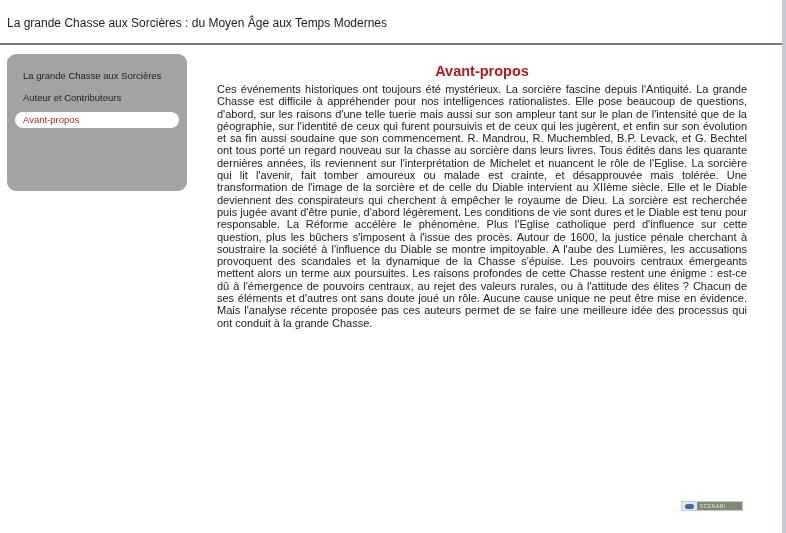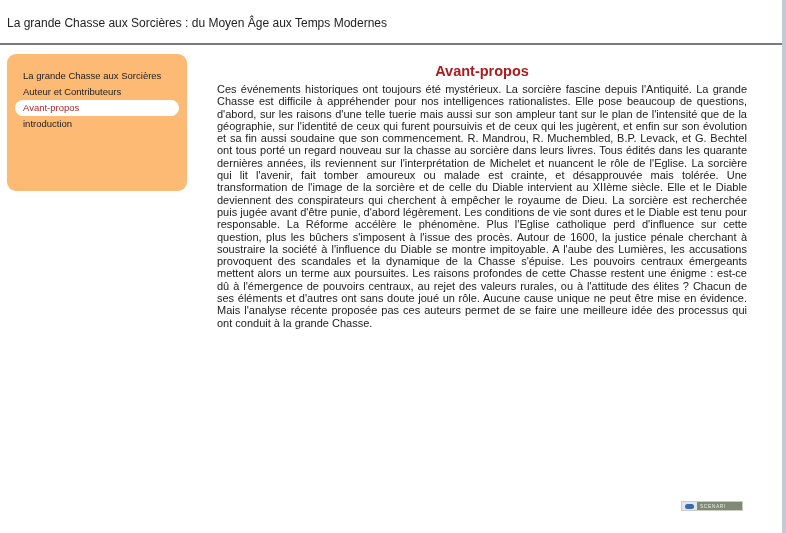--- a/index.html
+++ b/index.html
@@ -5,23 +5,23 @@
   * { box-sizing: border-box; margin: 0; padding: 0; }
   html, body { width: 786px; height: 533px; overflow: hidden; background: #ffffff; }
   body { font-family: "Liberation Sans", sans-serif; color: #222; position: relative; }
 
   .page { position: absolute; left: 0; top: 0; width: 782px; height: 441px; background: #fff; }
   .right-strip { position: absolute; right: 0; top: 0; width: 4px; height: 533px; background: #c5c9d6; }
 
   .header { position: absolute; left: 0; top: 0; width: 782px; height: 45px; border-bottom: 2px solid #7a7a7a; }
   .header-title { position: absolute; left: 7px; top: 16px; font-size: 12px; color: #222; white-space: nowrap; }
 
-  .sidebar { position: absolute; left: 7px; top: 54px; width: 180px; height: 137px; background: #fdba74; border-radius: 9px; padding-top: 14px; }
+  .sidebar { position: absolute; left: 7px; top: 54px; width: 180px; height: 137px; background: #a3a3a3; border-radius: 9px; padding-top: 14px; }
   .nav-item { display: block; margin-left: 8px; width: 164px; padding: 3px 8px 3px 8px; font-size: 9.5px; line-height: 10px; color: #222; text-decoration: none; cursor: pointer; }
-  .nav-item + .nav-item { margin-top: 0; }
+  .nav-item + .nav-item { margin-top: 6px; }
   .nav-item.active { background: #ffffff; color: #b0282b; border-radius: 8px; margin-left: 8px; width: 164px; }
 
   .content { position: absolute; left: 217px; top: 62px; width: 530px; }
   .content-title { text-align: center; font-size: 14.5px; font-weight: bold; color: #a91d20; height: 19px; line-height: 19px; margin-bottom: 0px; }
   .content-body { font-size: 11px; line-height: 12.3px; text-align: justify; color: #222; margin-top: 2px; }
 
   .scenari-badge { position: absolute; left: 681px; top: 501px; width: 62px; height: 10px; display: flex; border: 1px solid #c9ccc0; }
   .scenari-logo { width: 15px; height: 100%; background: #dfe6ef; display: flex; align-items: center; justify-content: center; }
   .scenari-logo span { display: block; width: 9px; height: 5px; border-radius: 3px; background: #3a6aa8; }
   .scenari-text { flex: 1; background: #7e8a74; color: #e8ebe2; font-size: 5px; line-height: 9px; padding-left: 3px; letter-spacing: 0.5px; }
@@ -31,21 +31,20 @@
 
 <div class="page">
   <div class="header">
     <div class="header-title">La grande Chasse aux Sorcières : du Moyen Âge aux Temps Modernes</div>
   </div>
 
   <nav class="sidebar">
     <a class="nav-item">La grande Chasse aux Sorcières</a>
     <a class="nav-item">Auteur et Contributeurs</a>
     <a class="nav-item active">Avant-propos</a>
-    <a class="nav-item">introduction</a>
   </nav>
 
   <main class="content">
     <h1 class="content-title">Avant-propos</h1>
     <p class="content-body">Ces événements historiques ont toujours été mystérieux. La sorcière fascine depuis l'Antiquité. La grande Chasse est difficile à appréhender pour nos intelligences rationalistes. Elle pose beaucoup de questions, d'abord, sur les raisons d'une telle tuerie mais aussi sur son ampleur tant sur le plan de l'intensité que de la géographie, sur l'identité de ceux qui furent poursuivis et de ceux qui les jugèrent, et enfin sur son évolution et sa fin aussi soudaine que son commencement. R. Mandrou, R. Muchembled, B.P. Levack, et G. Bechtel ont tous porté un regard nouveau sur la chasse au sorcière dans leurs livres. Tous édités dans les quarante dernières années, ils reviennent sur l'interprétation de Michelet et nuancent le rôle de l'Eglise. La sorcière qui lit l'avenir, fait tomber amoureux ou malade est crainte, et désapprouvée mais tolérée. Une transformation de l'image de la sorcière et de celle du Diable intervient au XIIème siècle. Elle et le Diable deviennent des conspirateurs qui cherchent à empêcher le royaume de Dieu. La sorcière est recherchée puis jugée avant d'être punie, d'abord légèrement. Les conditions de vie sont dures et le Diable est tenu pour responsable. La Réforme accélère le phénomène. Plus l'Eglise catholique perd d'influence sur cette question, plus les bûchers s'imposent à l'issue des procès. Autour de 1600, la justice pénale cherchant à soustraire la société à l'influence du Diable se montre impitoyable. A l'aube des Lumières, les accusations provoquent des scandales et la dynamique de la Chasse s'épuise. Les pouvoirs centraux émergeants mettent alors un terme aux poursuites. Les raisons profondes de cette Chasse restent une énigme : est-ce dû à l'émergence de pouvoirs centraux, au rejet des valeurs rurales, ou à l'attitude des élites ? Chacun de ses éléments et d'autres ont sans doute joué un rôle. Aucune cause unique ne peut être mise en évidence. Mais l'analyse récente proposée pas ces auteurs permet de se faire une meilleure idée des processus qui ont conduit à la grande Chasse.</p>
   </main>
 
   <a class="scenari-badge">
     <span class="scenari-logo">
         <span></span>

